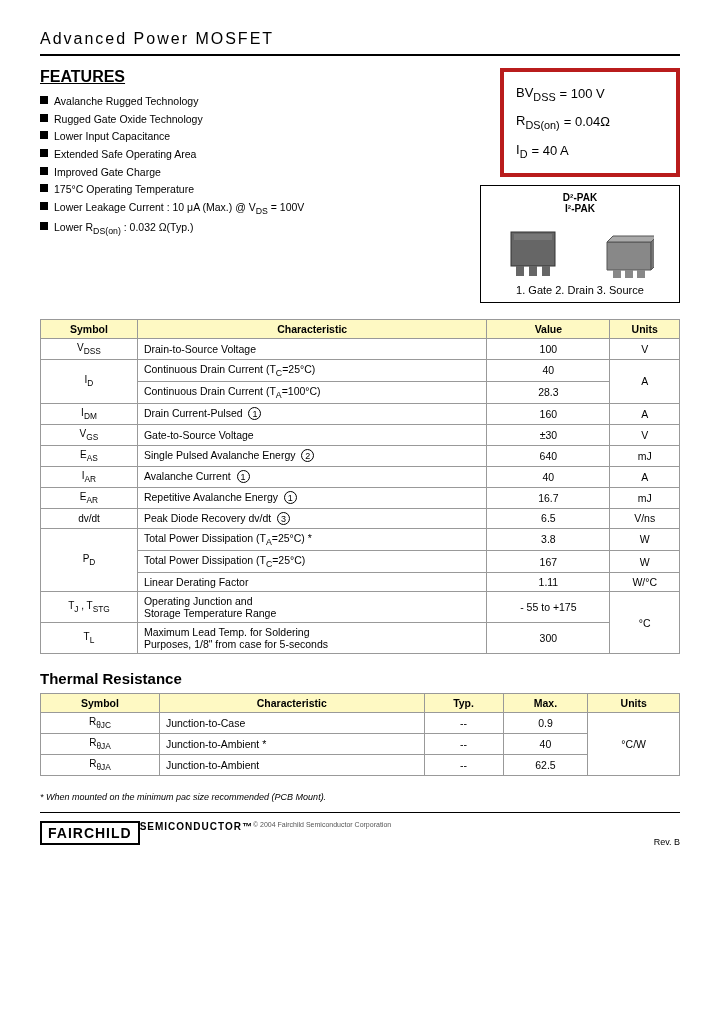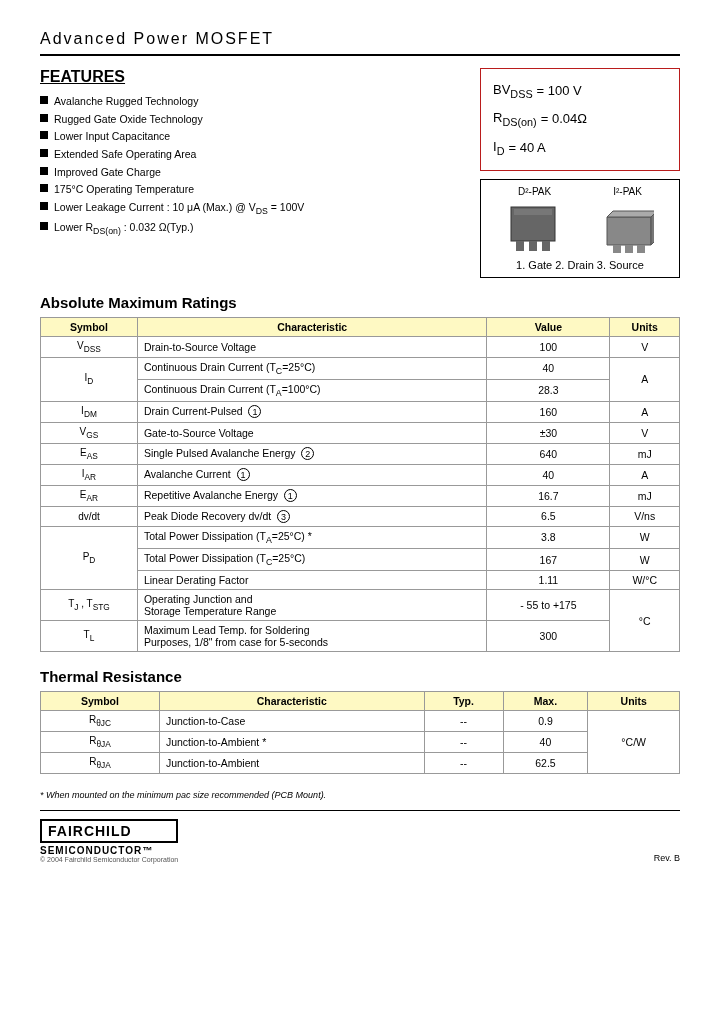--- a/index.html
+++ b/index.html
@@ -70,45 +70,47 @@
       margin-top: 2px;
       flex-shrink: 0;
     }
 
     
     .specs-box {
       width: 200px;
       flex-shrink: 0;
     }
     .specs-params {
-      border: 1px solid #b91c1c;
+      border: 4px solid #b91c1c;
       padding: 8px 12px;
       margin-bottom: 8px;
       font-size: 13px;
       line-height: 2;
+      margin-left: 20px;
     }
     .specs-params .param-line {
       display: flex;
       align-items: center;
       gap: 4px;
     }
 
     
     .package-box {
       border: 1px solid #000;
       padding: 6px;
       font-size: 9.5px;
       text-align: center;
     }
     .package-header {
       display: flex;
       justify-content: space-around;
-      font-weight: normal;
-      margin-bottom: 8px;
+      font-weight: bold;
+      margin-bottom: 16px;
       font-size: 10px;
+      flex-direction: column;
     }
     .package-images {
       display: flex;
       justify-content: space-around;
       align-items: center;
       margin-bottom: 4px;
     }
     .package-footer {
       font-size: 11px;
       margin-top: 2px;
@@ -168,21 +170,20 @@
       justify-content: space-between;
       align-items: flex-start;
     }
     .footnote {
       font-size: 9px;
       margin-bottom: 8px;
       font-style: italic;
     }
     .logo-area {
       display: flex;
-      flex-direction: column;
     }
     .fairchild-logo {
       font-size: 14px;
       font-weight: bold;
       letter-spacing: 1px;
       border: 2px solid #000;
       padding: 2px 6px;
       display: inline-block;
       margin-bottom: 2px;
     }
@@ -286,21 +287,20 @@
           <rect x="26" y="40" width="8" height="8" fill="#888"></rect>
           <rect x="38" y="40" width="8" height="8" fill="#888"></rect>
         </svg>
       </div>
       <div class="package-footer">1. Gate  2. Drain  3. Source</div>
     </div>
   </div>
 </div>
 
 <div class="table-section">
-  <div class="table-section-heading">Absolute  Maximum  Ratings</div>
   <table>
     <thead>
       <tr>
         <th>Symbol</th>
         <th>Characteristic</th>
         <th>Value</th>
         <th>Units</th>
       </tr>
     </thead>
     <tbody>

